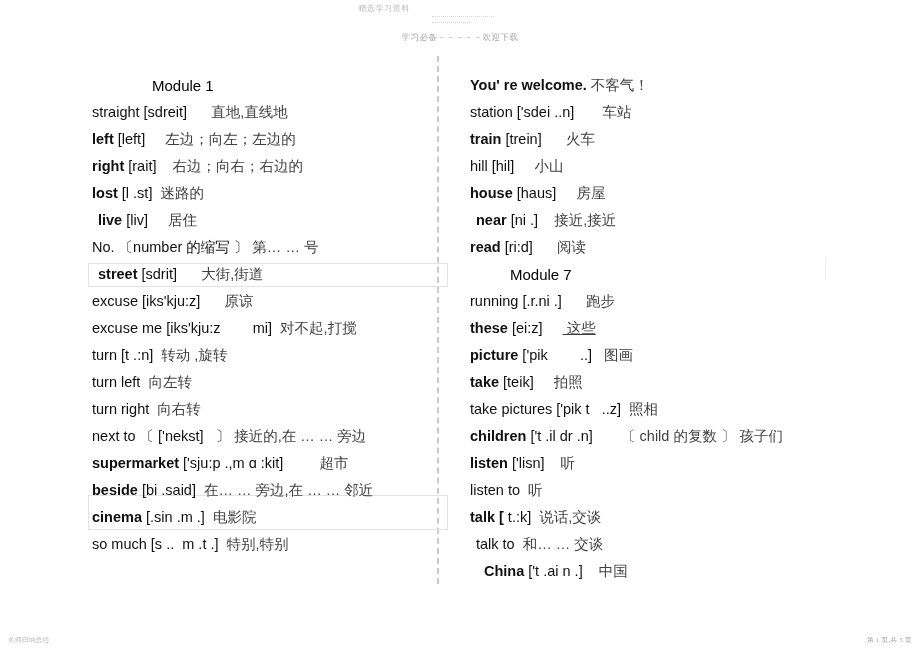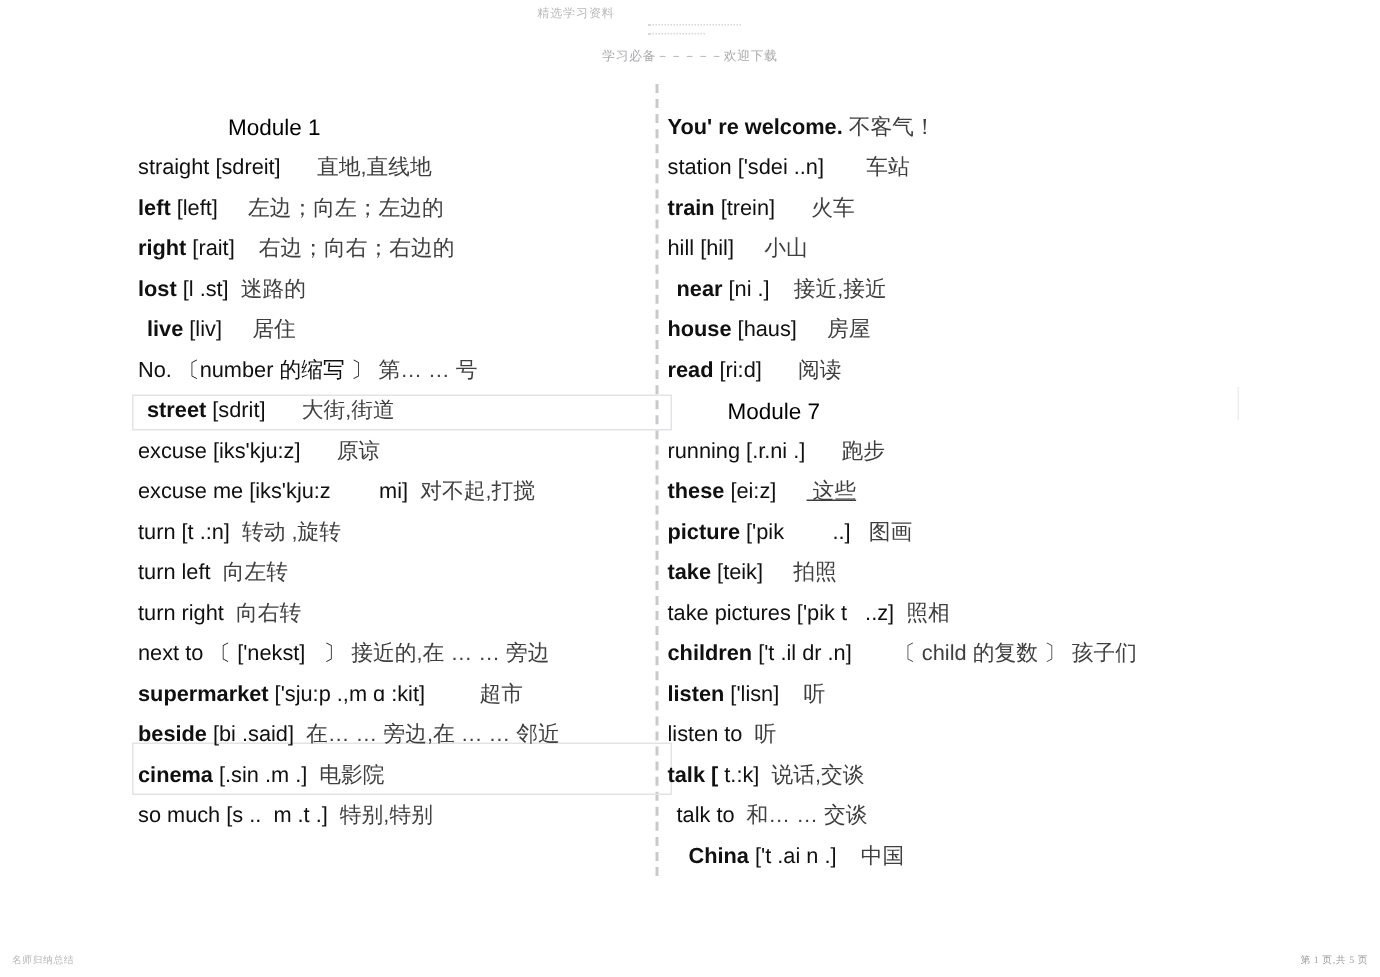--- a/index.html
+++ b/index.html
@@ -88,21 +88,21 @@
   
   .col {
     position: absolute;
     top: 72px;
     font-size: 14.5px;
     line-height: 27px;
     color: #101010;
     white-space: nowrap;
   }
   .col-left  { left: 92px;  width: 345px; }
-  .col-right { left: 445px; width: 440px; }
+  .col-right { left: 470px; width: 440px; }
 
   .module-title {
     text-align: left;
     font-size: 15px;
     line-height: 27px;
     color: #000;
   }
   .module-title .tx { display: inline-block; text-align: center; }
   .ml-60 { padding-left: 60px; }
   .ml-40 { padding-left: 40px; }
@@ -175,22 +175,22 @@
       <div class="entry ind0"><span class="b">beside</span><span>&nbsp;[bi&nbsp;.said]</span><span class="sp">&nbsp;</span><span class="cn">&nbsp;在…&nbsp;…&nbsp;旁边,在&nbsp;…&nbsp;…&nbsp;邻近</span></div>
       <div class="entry ind0"><span class="b">cinema</span><span>&nbsp;[.sin&nbsp;.m&nbsp;.]</span><span class="sp">&nbsp;</span><span class="cn">&nbsp;电影院</span></div>
       <div class="entry ind0"><span class="">so&nbsp;much</span><span>&nbsp;[s&nbsp;..&nbsp;&nbsp;m&nbsp;.t&nbsp;.]</span><span class="sp">&nbsp;</span><span class="cn">&nbsp;特别,特别</span></div>
     </div>
 
   <div class="col col-right" id="col-right">
       <div class="entry ind0"><span class="b">You'&nbsp;re&nbsp;welcome.</span><span class="cn">&nbsp;不客气！</span></div>
       <div class="entry ind0"><span class="">station</span><span>&nbsp;['sdei&nbsp;..n]</span><span class="sp">&nbsp;&nbsp;&nbsp;&nbsp;&nbsp;&nbsp;</span><span class="cn">&nbsp;车站</span></div>
       <div class="entry ind0"><span class="b">train</span><span>&nbsp;[trein]</span><span class="sp">&nbsp;&nbsp;&nbsp;&nbsp;&nbsp;</span><span class="cn">&nbsp;火车</span></div>
       <div class="entry ind0"><span class="">hill</span><span>&nbsp;[hil]</span><span class="sp">&nbsp;&nbsp;&nbsp;&nbsp;</span><span class="cn">&nbsp;小山</span></div>
+      <div class="entry ind0"><span class="b">house</span><span>&nbsp;[haus]</span><span class="sp">&nbsp;&nbsp;&nbsp;&nbsp;</span><span class="cn">&nbsp;房屋</span></div>
       <div class="entry ind1"><span class="b">near</span><span>&nbsp;[ni&nbsp;.]</span><span class="sp">&nbsp;&nbsp;&nbsp;</span><span class="cn">&nbsp;接近,接近</span></div>
-      <div class="entry ind0"><span class="b">house</span><span>&nbsp;[haus]</span><span class="sp">&nbsp;&nbsp;&nbsp;&nbsp;</span><span class="cn">&nbsp;房屋</span></div>
       <div class="entry ind0"><span class="b">read</span><span>&nbsp;[ri:d]</span><span class="sp">&nbsp;&nbsp;&nbsp;&nbsp;&nbsp;</span><span class="cn">&nbsp;阅读</span></div>
       <div class="module-title ml-40"><span class="tx">Module 7</span></div>
       <div class="entry ind0"><span class="">running</span><span>&nbsp;[.r.ni&nbsp;.]</span><span class="sp">&nbsp;&nbsp;&nbsp;&nbsp;&nbsp;</span><span class="cn">&nbsp;跑步</span></div>
       <div class="entry ind0"><span class="b">these</span><span>&nbsp;[ei:z]</span><span class="sp">&nbsp;&nbsp;&nbsp;&nbsp;&nbsp;</span><span class="cn ul">&nbsp;这些</span></div>
       <div class="entry ind0"><span class="b">picture</span><span>&nbsp;['pik&nbsp;&nbsp;&nbsp;&nbsp;&nbsp;&nbsp;&nbsp;&nbsp;..]</span><span class="sp">&nbsp;&nbsp;</span><span class="cn">&nbsp;图画</span></div>
       <div class="entry ind0"><span class="b">take</span><span>&nbsp;[teik]</span><span class="sp">&nbsp;&nbsp;&nbsp;&nbsp;</span><span class="cn">&nbsp;拍照</span></div>
       <div class="entry ind0"><span class="">take&nbsp;pictures</span><span>&nbsp;['pik&nbsp;t&nbsp;&nbsp;&nbsp;..z]</span><span class="sp">&nbsp;</span><span class="cn">&nbsp;照相</span></div>
       <div class="entry ind0"><span class="b">children</span><span>&nbsp;['t&nbsp;.il&nbsp;dr&nbsp;.n]</span><span class="sp">&nbsp;&nbsp;&nbsp;&nbsp;&nbsp;&nbsp;</span><span class="cn">&nbsp;〔&nbsp;child&nbsp;的复数&nbsp;〕&nbsp;孩子们</span></div>
       <div class="entry ind0"><span class="b">listen</span><span>&nbsp;['lisn]</span><span class="sp">&nbsp;&nbsp;&nbsp;</span><span class="cn">&nbsp;听</span></div>
       <div class="entry ind0"><span class="">listen&nbsp;to</span><span class="sp">&nbsp;</span><span class="cn">&nbsp;听</span></div>

